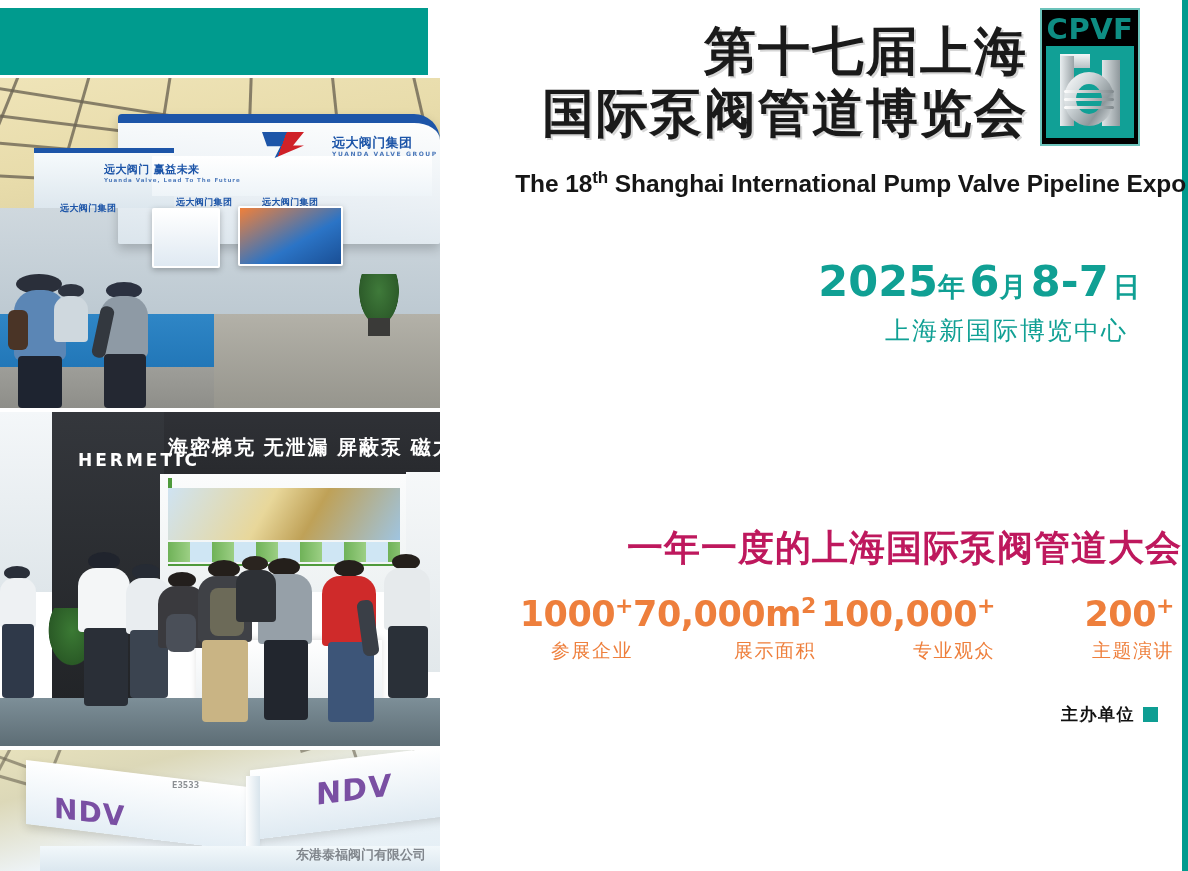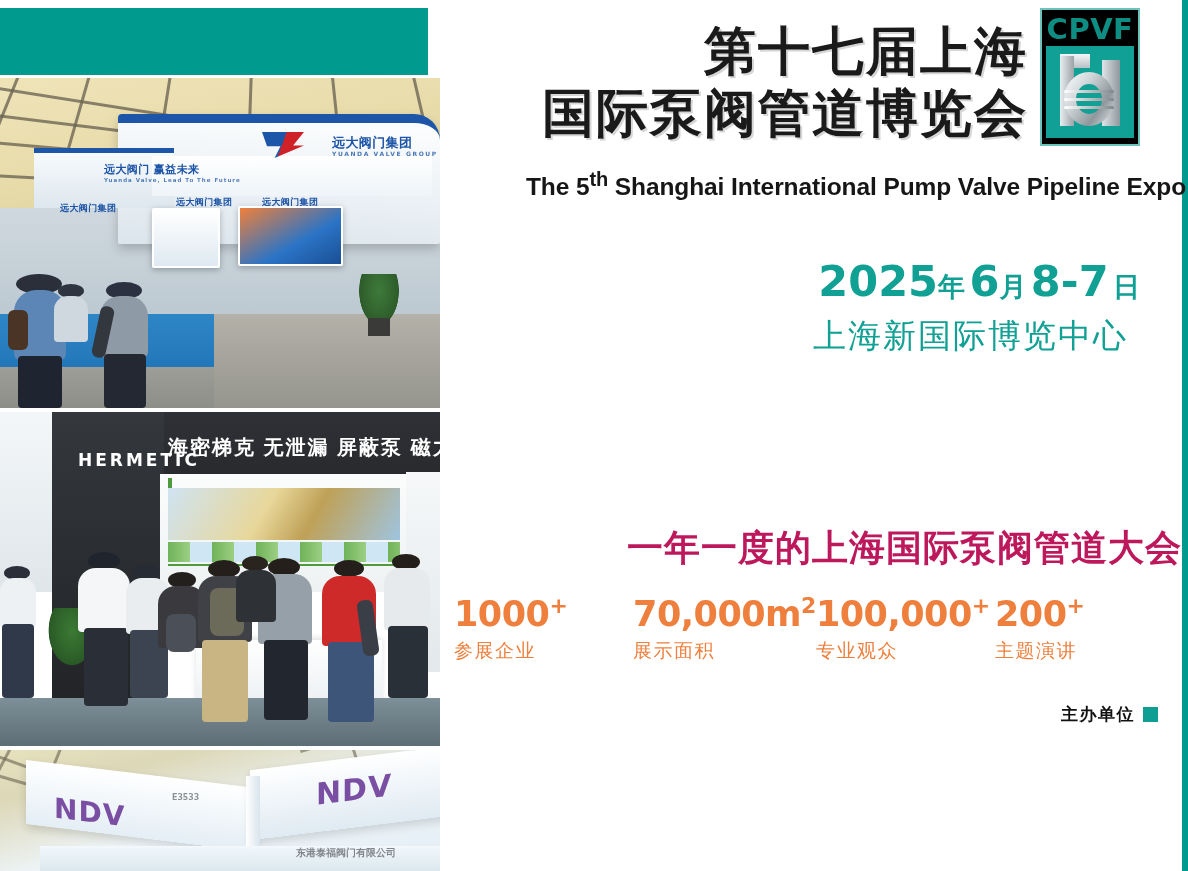--- a/index.html
+++ b/index.html
@@ -88,25 +88,25 @@
   .p3-beamL{ position:absolute; left:26px; top:24px; width:230px; height:64px;
              background:linear-gradient(180deg,#ffffff 0%,#e4eef5 100%); transform:skewY(7deg);
              box-shadow:0 4px 10px rgba(0,0,0,.14); }
   .p3-beamR{ position:absolute; left:250px; top:8px; width:200px; height:70px;
              background:linear-gradient(180deg,#ffffff 0%,#dfeaf2 100%); transform:skewY(-7deg);
              box-shadow:0 4px 10px rgba(0,0,0,.14); }
   .p3-col { position:absolute; left:246px; top:26px; width:14px; height:95px;
              background:linear-gradient(90deg,#ffffff,#d8e4ec); }
   .p3-ndv { position:absolute; font-family:"DejaVu Sans",sans-serif; font-weight:bold;
              color:#7a4fa3; letter-spacing:1px; }
-  .p3-booth-no{ position:absolute; left:172px; top:42px; color:#8b8f93;
+  .p3-booth-no{ position:absolute; left:172px; top:30px; color:#8b8f93;
              font-size:9px; font-weight:bold; font-family:"DejaVu Sans Mono",monospace; }
   .p3-lower{ position:absolute; left:40px; top:96px; width:400px; height:25px;
              background:linear-gradient(180deg,#f2f8fb,#dbe7ef); }
-  .p3-cn { position:absolute; left:296px; top:96px; color:#6e737a; font-size:10px;
+  .p3-cn { position:absolute; left:296px; top:96px; color:#6e737a; font-size:13px;
              font-weight:bold; white-space:nowrap; opacity:.85; }
 
   
   .right-col { position:absolute; left:440px; top:0; width:748px; height:871px; }
 
   .right-stripe { position:absolute; left:742px; top:0; width:6px; height:871px; background:#009B8E; }
 
   .logo-box { position:absolute; left:600px; top:8px; width:100px; height:138px;
               border:2px solid #6cc3bb; background:#000000; padding:4px; }
   .logo-cpvf { text-align:center; color:#0e8d83; font-size:29px; font-weight:bold;
@@ -124,35 +124,35 @@
              background:linear-gradient(90deg,#dfe5e7,#8f989c); }
   .lm-wave { position:absolute; left:18px; width:50px; height:3px;
              background:linear-gradient(90deg,#ffffff,#7f888c); border-radius:3px; }
 
   .title-cn { position:absolute; right:160px; top:12px; width:520px; text-align:right;
               color:#1a1a1a; font-size:52px; font-weight:bold; line-height:62px;
               letter-spacing:2px; text-shadow:2px 2px 0 rgba(120,120,120,.30);margin-top:8px; }
   .title-en { position:absolute; right:0px; top:168px; width:744px; text-align:right;
               color:#161616; font-size:24.5px; font-weight:bold; letter-spacing:-.1px;
               font-family:"Liberation Sans",sans-serif; padding-right:2px; }
-  .title-en sup { font-size:20px; vertical-align:super; }
+  .title-en sup { font-size:17px; vertical-align:super; }
 
   .date-row { position:absolute; right:48px; top:256px; text-align:right;
               color:#10A094; white-space:nowrap; }
   .date-big { font-size:43px; font-weight:bold; font-family:"DejaVu Sans",sans-serif; letter-spacing:0px; }
   .date-cn  { font-size:27px; font-weight:bold; }
-  .venue { position:absolute; right:60px; top:314px; color:#10A094; font-size:33px;
+  .venue { position:absolute; right:60px; top:314px; color:#10A094; font-size:25px;
            letter-spacing:2px; text-align:left; }
 
   .promo { position:absolute; right:6px; top:524px; width:736px; text-align:right;
            color:#be185d; font-size:36px; font-weight:bold; letter-spacing:1px; }
 
   .stats { position:absolute; left:14px; top:586px; width:720px;
            display:flex; justify-content:space-between; align-items:flex-start; }
-  .stat { text-align:left; flex:1; }
+  .stat { text-align:right; flex:1; }
   .stat-num { color:#EE7F3C; font-size:35px; font-weight:bold; line-height:40px;
               font-family:"DejaVu Sans",sans-serif; white-space:nowrap; letter-spacing:-.5px; }
   .stat-num .sup { font-size:22px; vertical-align:super; }
   .stat-label { color:#EE7F3C; font-size:19px; letter-spacing:1.5px; margin-top:4px;font-family:Liberation Serif, serif; }
 
   .org-head { position:absolute; right:30px; top:703px; display:flex; align-items:center;
               gap:8px; color:#111; font-size:17px; font-weight:bold; letter-spacing:1.5px; }
   .org-sq { width:15px; height:15px; background:#0E9E93; display:inline-block; }
   .org-lines { position:absolute; right:30px; top:736px; width:700px; text-align:right;
                color:#1c1c1c; font-size:16.5px; line-height:30px; letter-spacing:.5px; }
@@ -315,21 +315,21 @@
         <div class="lm-wave" style="top:60px;"></div>
       </div>
     </div>
 
     <div class="title-cn">
       <div>第十七届上海</div>
       <div>国际泵阀管道博览会</div>
     </div>
 
     <div class="title-en">
-      <span>The 5</span><sup>th</sup><span> Shanghai International Pump Valve Pipeline Expo</span>
+      <span>The 18</span><sup>th</sup><span> Shanghai International Pump Valve Pipeline Expo</span>
     </div>
 
     <div class="date-row">
       <span class="date-big">2025</span><span class="date-cn">年</span>
       <span class="date-big">6</span><span class="date-cn">月</span>
       <span class="date-big">8-7</span>
       <span class="date-cn">日</span>
     </div>
     <div class="venue">上海新国际博览中心</div>
 

